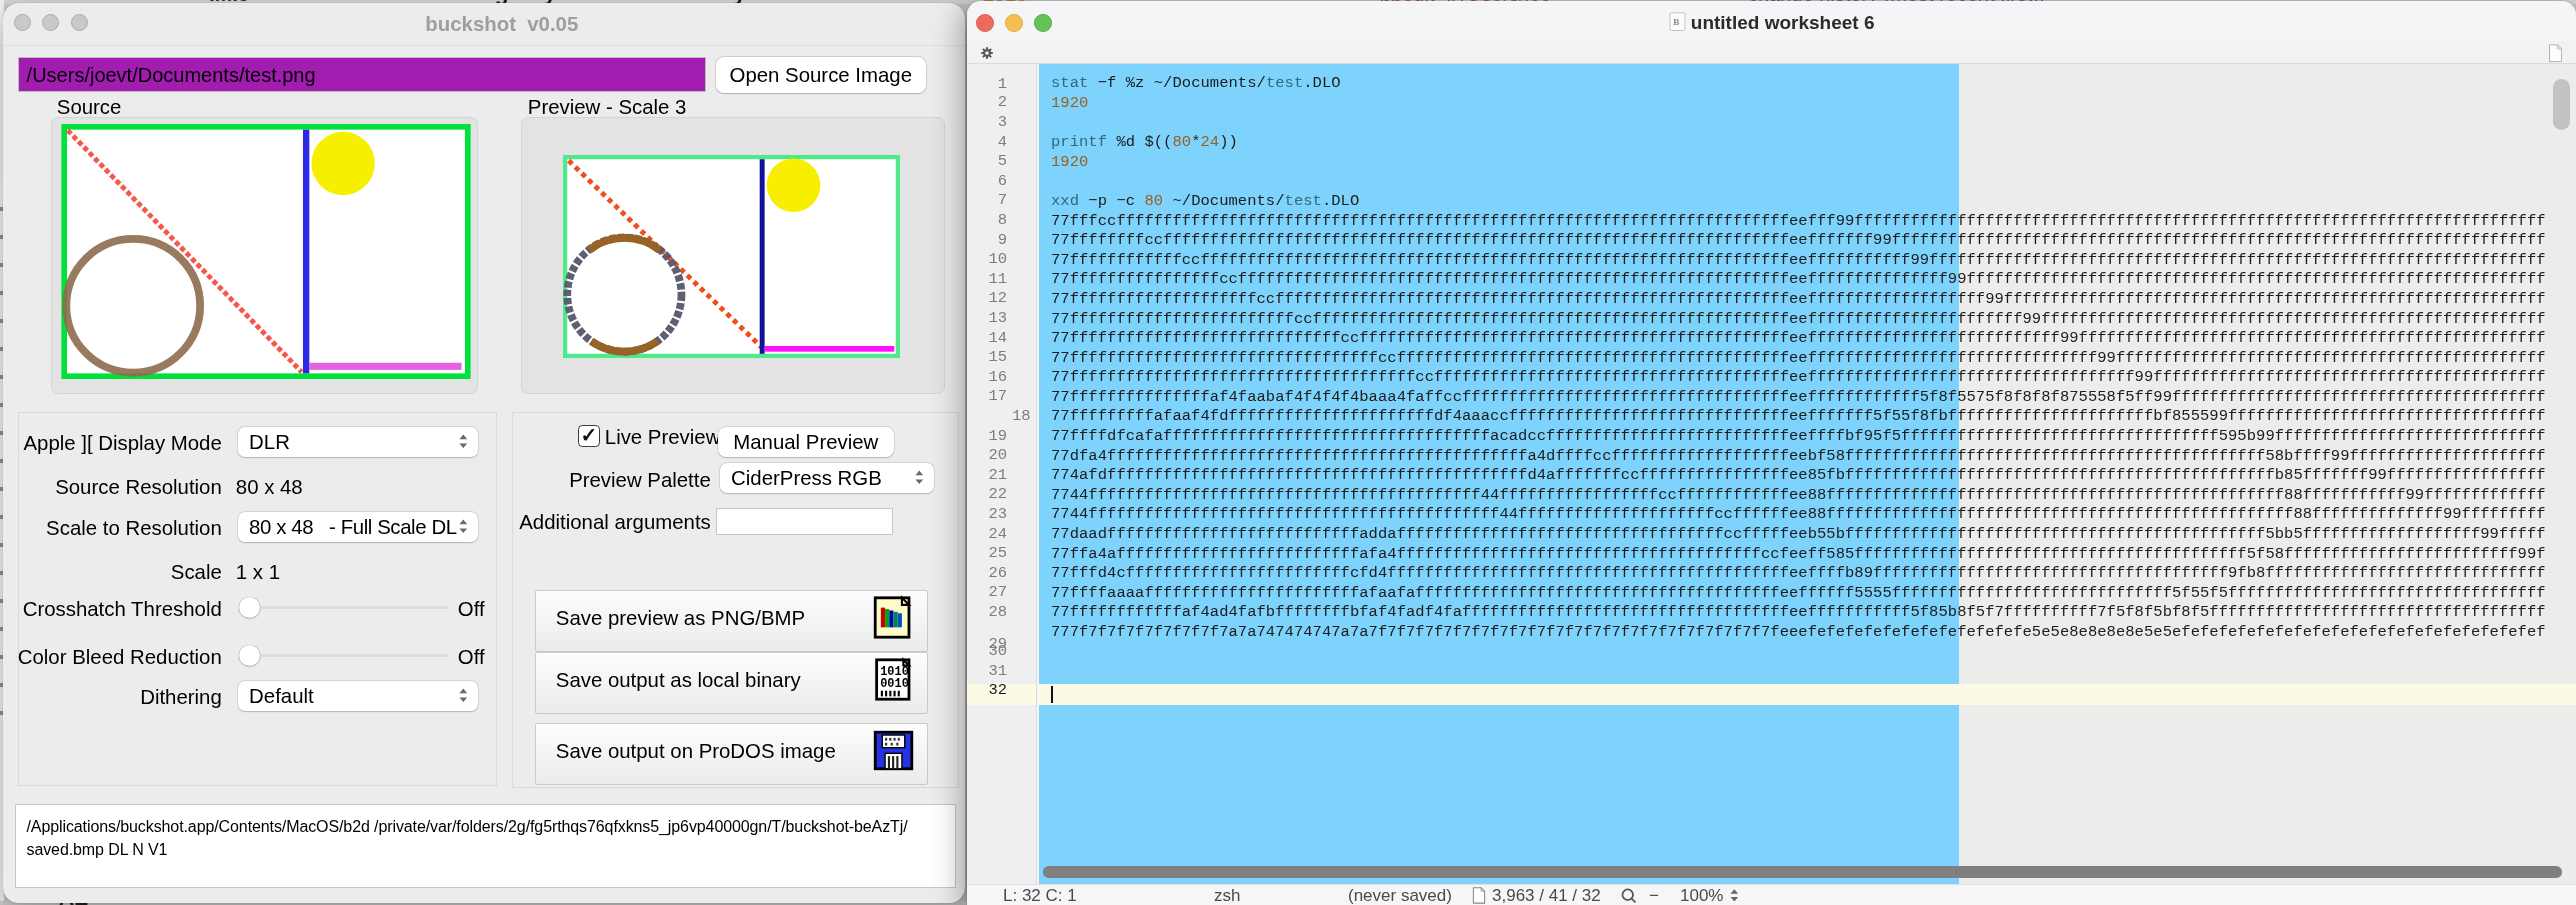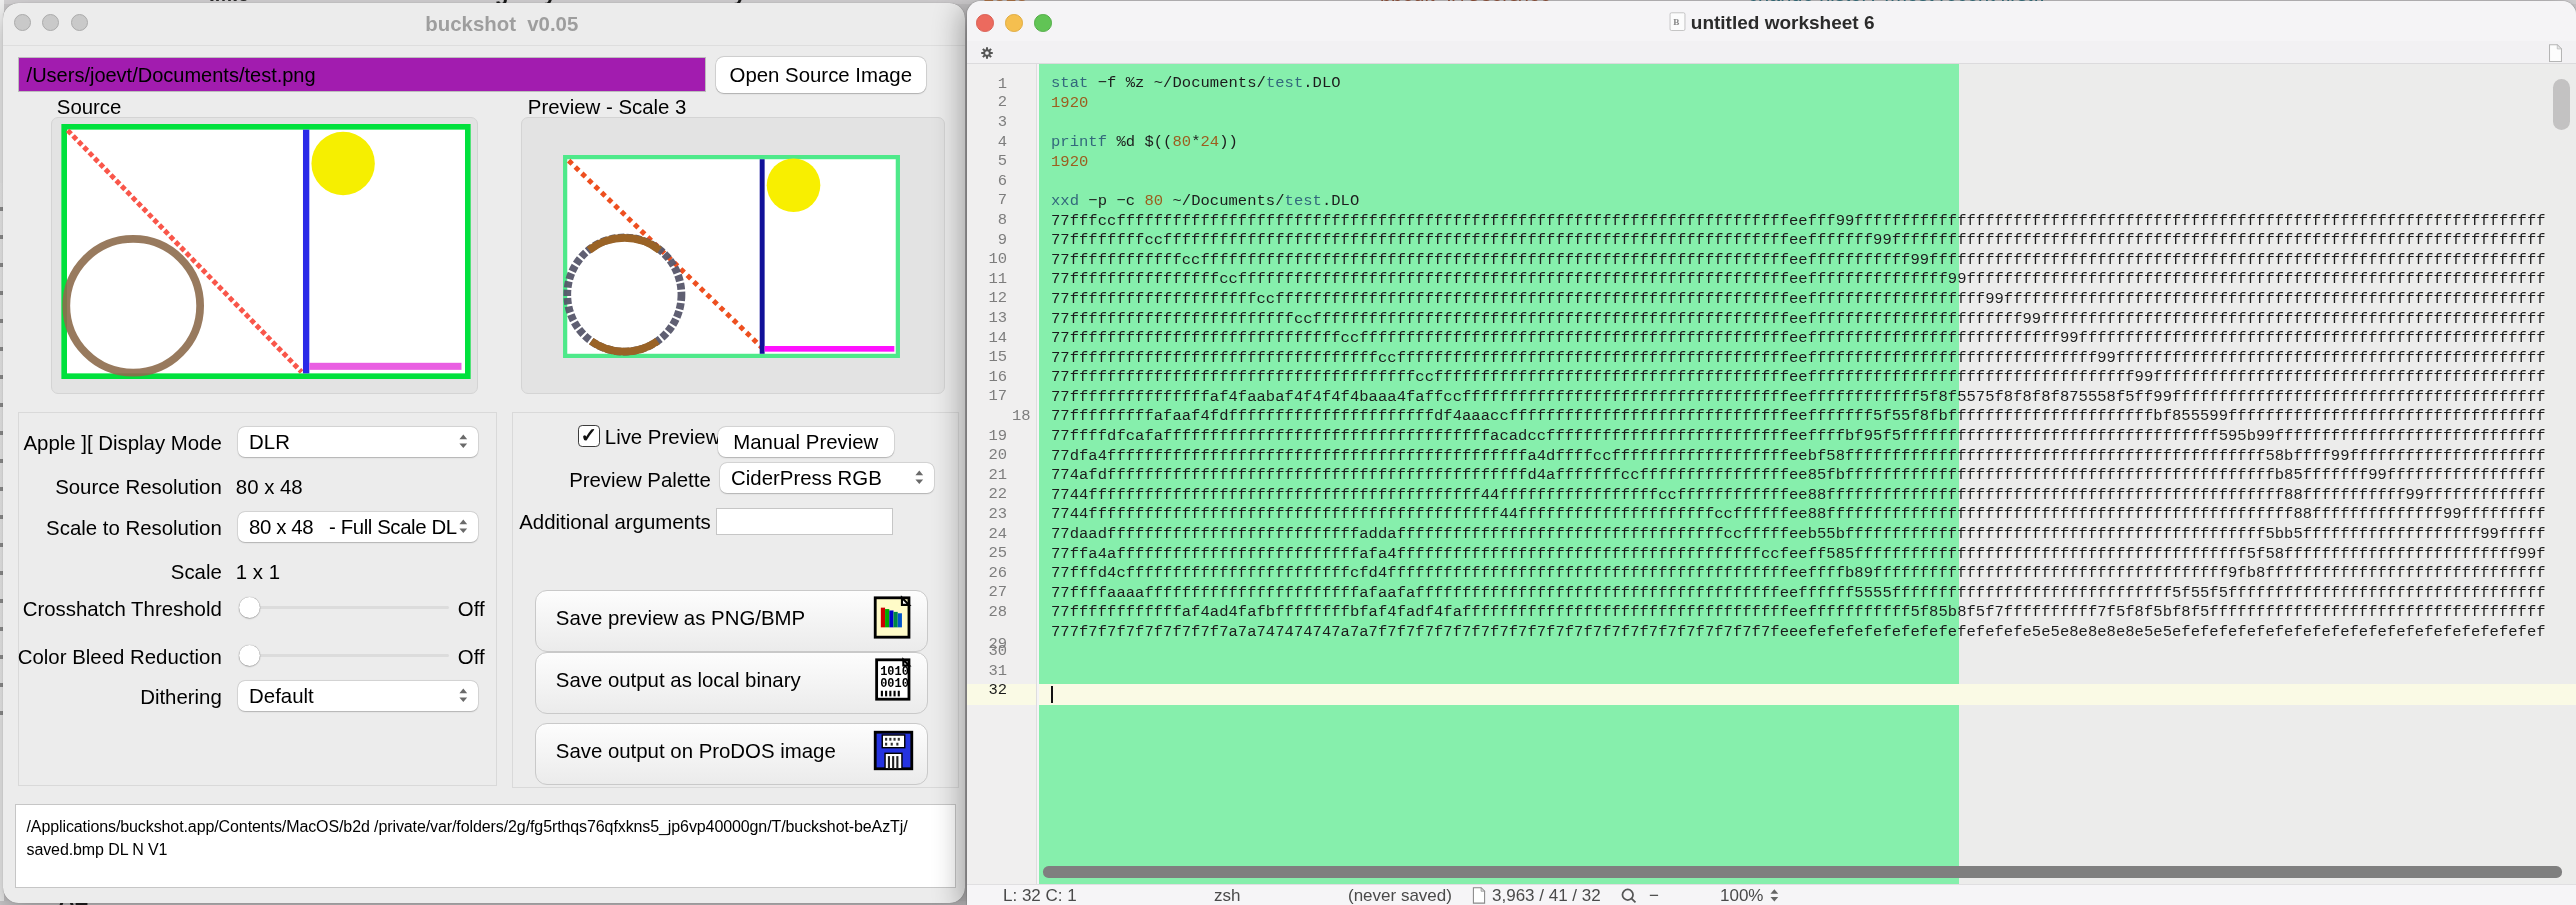--- a/index.html
+++ b/index.html
@@ -20,38 +20,38 @@
 .gbox { position:absolute; border:0.7px solid #d9d9d9; }
 .rlab { position:absolute; font-size:20.4px; color:#000; text-align:right; }
 .pop { position:absolute; height:30px; background:#fff; border-radius:7px; box-shadow:0 0 0 0.7px rgba(0,0,0,.10), 0 0.7px 1.4px rgba(0,0,0,.18); font-size:20.4px; color:#000; line-height:30px; padding-left:11.3px; }
 .pop .chev { position:absolute; right:3.5px; top:3.5px; width:22.6px; height:22.6px; }
 .val { position:absolute; font-size:20.4px; color:#000; }
 .slider { position:absolute; height:3.5px; background:#dcdcdc; border-radius:2.1px; }
 .knob { position:absolute; width:21px; height:21px; border-radius:50%; background:#fff; box-shadow:0 0 0.7px rgba(0,0,0,.5), 0 0.7px 1.4px rgba(0,0,0,.3); }
 .cbox { position:absolute; width:22px; height:22px; background:#fff; border:1.4px solid #3c3c3c; border-radius:4.2px; font-size:20px; font-weight:bold; color:#111; text-align:center; line-height:19px; }
 #mpbtn { position:absolute; left:715px; top:424px; width:176px; height:30px; background:#fff; border-radius:7.8px; box-shadow:0 0 0 0.7px rgba(0,0,0,.10), 0 0.7px 1.4px rgba(0,0,0,.18); font-size:20.4px; text-align:center; line-height:30px; }
 #argfield { position:absolute; left:713px; top:505px; width:177px; height:27.5px; background:#fff; border:0.7px solid #c6c6c6; }
-.savebtn { position:absolute; left:532px; width:393px; height:62px; background:linear-gradient(#fdfdfd,#ebebeb); border:0.7px solid #c9c9c9; border-radius:12px; font-size:20.4px; color:#000; }
+.savebtn { position:absolute; left:532px; width:393px; height:62px; background:linear-gradient(#fdfdfd,#ebebeb); border:0.7px solid #c9c9c9; border-radius:2px; font-size:20.4px; color:#000; }
 .savebtn .t { position:absolute; left:20px; top:16px; }
 .savebtn svg { position:absolute; right:11.3px; top:4.2px; }
 #outbox { position:absolute; left:12.7px; top:801px; width:941px; height:84px; background:#fff; border:0.7px solid #c6c6c6; font-size:16px; color:#000; padding:10px 0 0 10px; line-height:23px; letter-spacing:-0.1px; white-space:nowrap; overflow:hidden; }
 
 #rw { position:absolute; left:967px; top:1.4px; width:1609px; height:904px; background:#f5f4f6; border-radius:14px 14px 0 0; box-shadow:0 0 1.4px rgba(0,0,0,.5), -7px 5.6px 28px rgba(0,0,0,.3); overflow:hidden; }
 #rtitle { position:absolute; left:0; top:0; width:100%; height:40px; background:#f5f4f6; }
 #rtitle .b1,#rtitle .b2,#rtitle .b3 { position:absolute; top:12.7px; width:17.6px; height:17.6px; border-radius:50%; }
 #rtitle .b1 { left:9.2px;  background:#ec6a5e; border:0.7px solid #d95f54; }
 #rtitle .b2 { left:38px;  background:#f5bf4f; border:0.7px solid #e0ac41; }
 #rtitle .b3 { left:67px;  background:#61c455; border:0.7px solid #53ad48; }
 #rtitle .t { position:absolute; left:0; top:10.6px; width:100%; text-align:center; font-weight:bold; font-size:19px; color:#2b2b2b; }
 #rtoolbar { position:absolute; left:0; top:40px; width:100%; height:23px; background:#f2f1f3; border-bottom:0.7px solid #dcdbdd; }
 #gutter { position:absolute; left:0; top:63px; width:70px; height:820px; background:#f0efef; border-right:1.4px solid #deddde; }
 .gn { position:absolute; left:0; width:40px; text-align:right; font-family:"Liberation Mono", monospace; font-size:15.5px; color:#7d7d7d; height:20px; line-height:20px; z-index:3; }
 .gn.cur { color:#1a1a1a; }
 #gcur { position:absolute; left:0px; top:620px; width:69px; height:20.4px; background:#fafae5; z-index:1; }
-#textarea { position:absolute; left:72px; top:63px; width:1537px; height:820px; background:#86efac; }
+#textarea { position:absolute; left:72px; top:63px; width:1537px; height:820px; background:#7dd3fc; }
 #pageguide { position:absolute; left:920px; top:0; width:617px; height:820px; background:#ececeb; }
 #curline { position:absolute; left:0px; top:620px; width:1537px; height:20.4px; background:#fafae5; }
 #caret { position:absolute; left:12px; top:622px; width:2.1px; height:17px; background:#111; }
 #textlines { position:absolute; left:12px; top:10px; font-family:"Liberation Mono", monospace; font-size:15.5px; line-height:19.6px; color:#1c1c1c; letter-spacing:0.04px; }
 .tl { height:19.6px; white-space:pre; }
 .kw { color:#33687c; }
 .num { color:#9c5d1e; }
 #vsb { position:absolute; left:1586px; top:78px; width:17px; height:51px; border-radius:8.5px; background:#c3c2c2; }
 #hsb { position:absolute; left:76px; top:865px; width:1519px; height:12px; border-radius:5.6px; background:#7f7f7f; }
 #rstatus { position:absolute; left:0; top:883px; width:100%; height:20.4px; background:#f6f5f7; border-top:0.7px solid #e0dfe1; font-size:17px; color:#4a4a4a; }
@@ -303,18 +303,18 @@
     <div style="left:505px;"><svg width="14" height="17.6" viewBox="0 0 20 25" style="vertical-align:-3.5px;">
           <path d="M2 1 h11 l5 5 v17 h-16 z" fill="#fff" stroke="#888" stroke-width="1.5"></path>
           <path d="M13 1 l5 5 h-5 z" fill="#ddd" stroke="#888"></path>
         </svg></div>
     <div style="left:525px;">3,963 / 41 / 32</div>
     <div style="left:653px;"><svg width="18.3" height="18.3" viewBox="0 0 26 26" style="vertical-align:-2.8px;">
           <circle cx="11" cy="11" r="7.5" fill="none" stroke="#555" stroke-width="2.5"></circle>
           <line x1="16.5" y1="16.5" x2="22" y2="22" stroke="#555" stroke-width="2.5"></line>
         </svg></div>
     <div style="left:682px;">−</div>
-    <div style="left:713px;margin-left:40px;">100% <svg width="12.7" height="17" viewBox="0 0 18 24" style="vertical-align:-2.8px;">
+    <div style="left:713px;">100% <svg width="12.7" height="17" viewBox="0 0 18 24" style="vertical-align:-2.8px;">
           <path d="M3.5 9.5 L9 3 L14.5 9.5 Z M3.5 14 L9 20.5 L14.5 14 Z" fill="#666"></path>
         </svg></div>
   </div>
 </div>
 
 
 </body></html>

